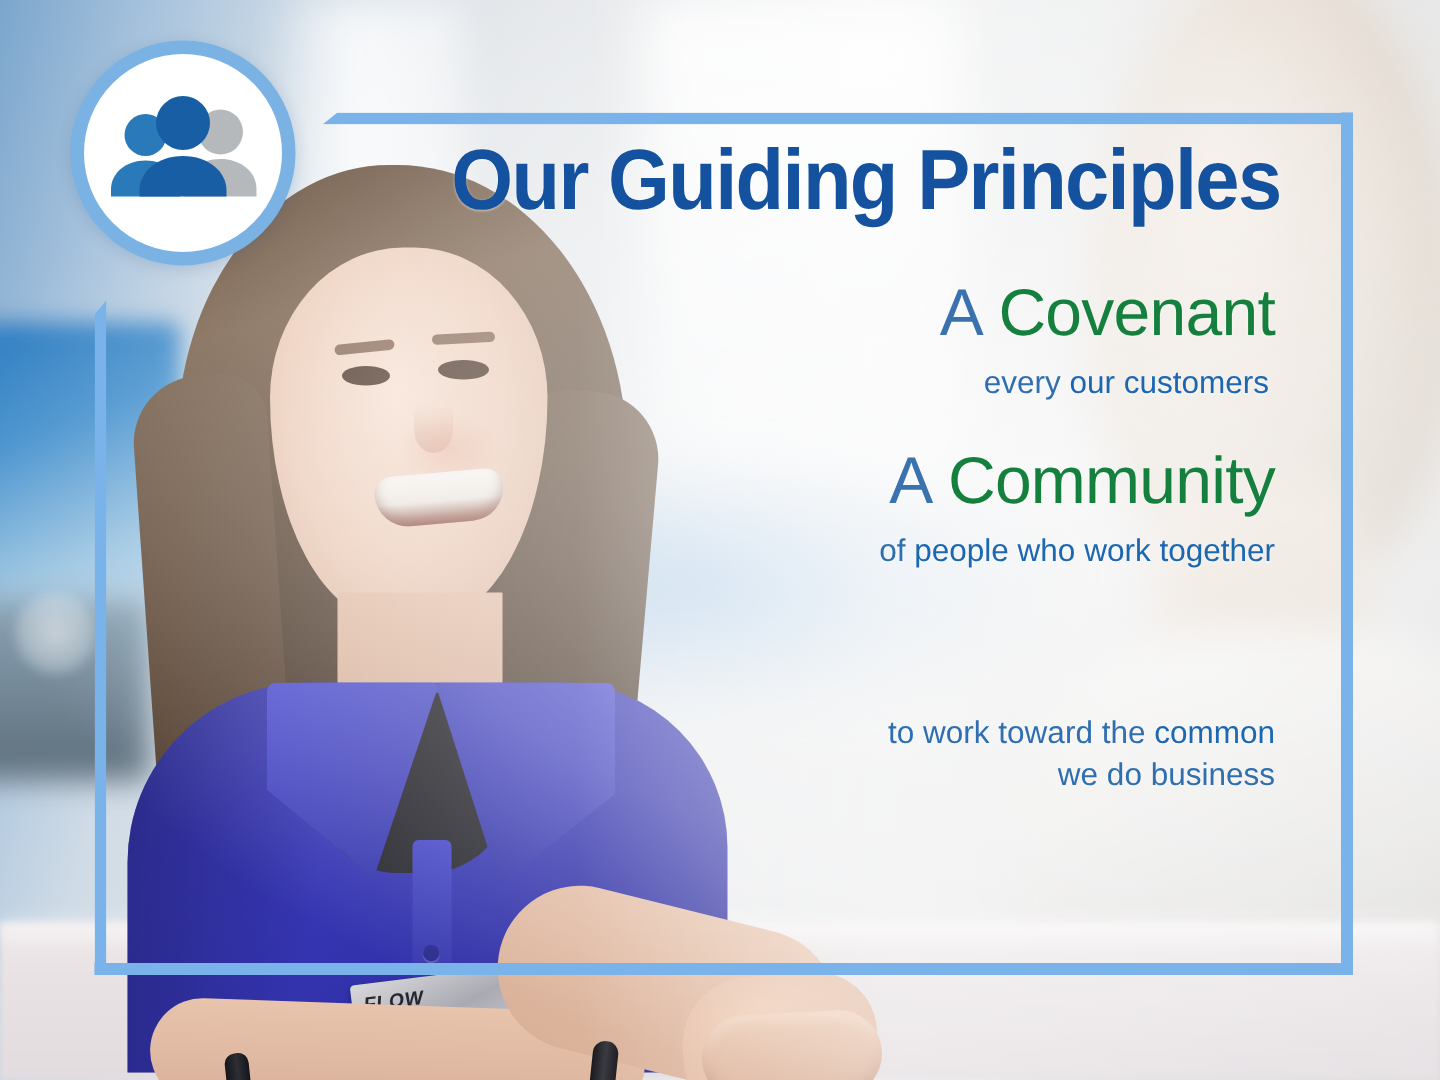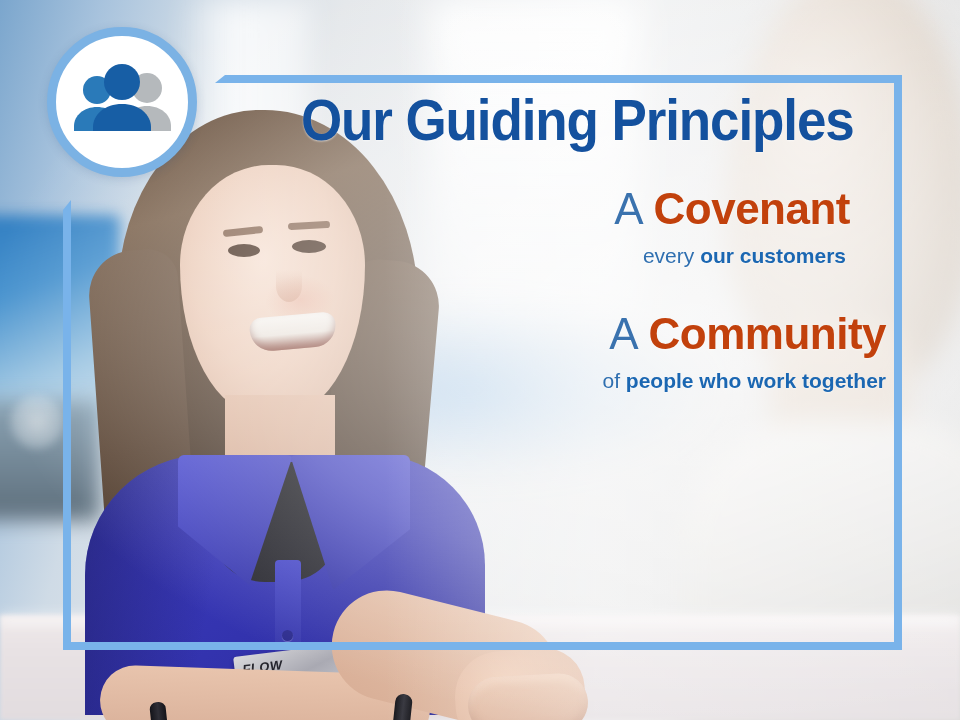--- a/index.html
+++ b/index.html
@@ -274,32 +274,32 @@
     transform-origin:right center;
     text-shadow:0 1px 2px rgba(255,255,255,.55);
   }
 
   .principle{position:absolute;text-align:right;width:902px;box-sizing:border-box;padding-right:52px;}
   .p-head{
     font-size:44px;line-height:1.05;white-space:nowrap;
     text-shadow:0 1px 2px rgba(255,255,255,.5);
   }
   .p-art{font-weight:normal;color:#3a72ae;letter-spacing:0;}
-  .p-word{font-weight:bold;color:#c2410c;letter-spacing:-.5px;}
+  .p-word{font-weight:normal;color:#15803d;letter-spacing:-.5px;}
   .p-sub{
     margin-top:10px;
     font-size:21px;line-height:1.32;
     color:#2f6fb0;
     text-shadow:0 1px 2px rgba(255,255,255,.5);
   }
-  .p-sub b{font-weight:bold;color:#1b67b2;}
+  .p-sub b{font-weight:normal;color:#1b67b2;}
 
   .pr1{top:186px;}
   .pr1 .p-sub{padding-right:4px;}
-  .pr2{top:311px;margin-left:36px;}
+  .pr2{top:298px;}
   .pr3{top:465px;}
 </style>
 </head>
 <body>
 
 <div class="stage">
 
   <div class="photo">
     <div class="bg-room"></div>
     <div class="bg-window"></div>
@@ -397,17 +397,19 @@
       <div class="p-head">
         <span class="p-art">A </span><span class="p-word">Community</span>
       </div>
       <div class="p-sub">
         <div><span>of </span><b>people who work together</b></div>
       </div>
     </div>
 
     <div class="principle pr3">
       <div class="p-sub">
+        <div><span>to work toward the </span><b>common</b></div>
+        <div>we do business</div>
       </div>
     </div>
 
   </div>
 </div>
 
 </body></html>

